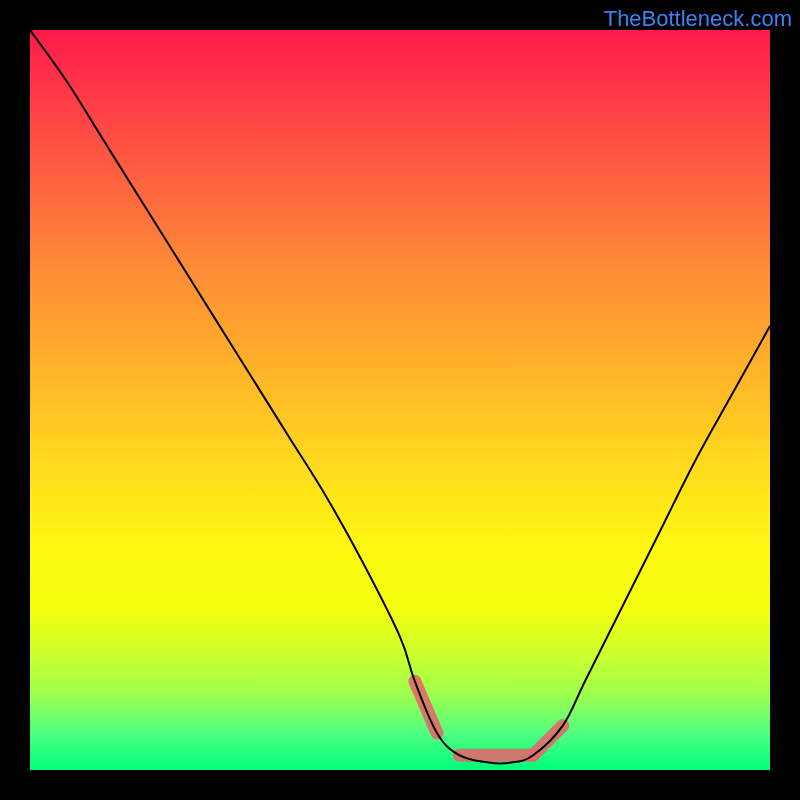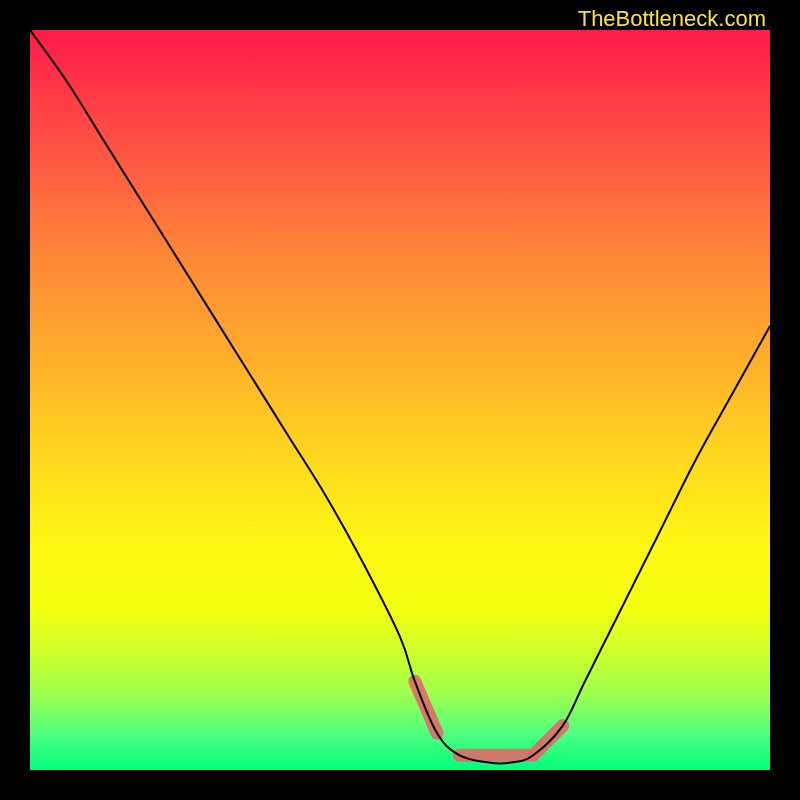--- a/index.html
+++ b/index.html
@@ -7,22 +7,22 @@
     width: 800px;
     height: 800px;
     background: #000;
     position: relative;
     font-family: Arial, sans-serif;
     overflow: hidden;
   }
   .watermark {
     position: absolute;
     top: 6px;
-    right: 34px;
-    color: #fde047;
+    right: 8px;
+    color: #3b82f6;
     font-size: 22px;
     font-weight: 500;
     z-index: 10;
   }
   .plot-area {
     position: absolute;
     top: 30px;
     left: 30px;
     width: 740px;
     height: 740px;

